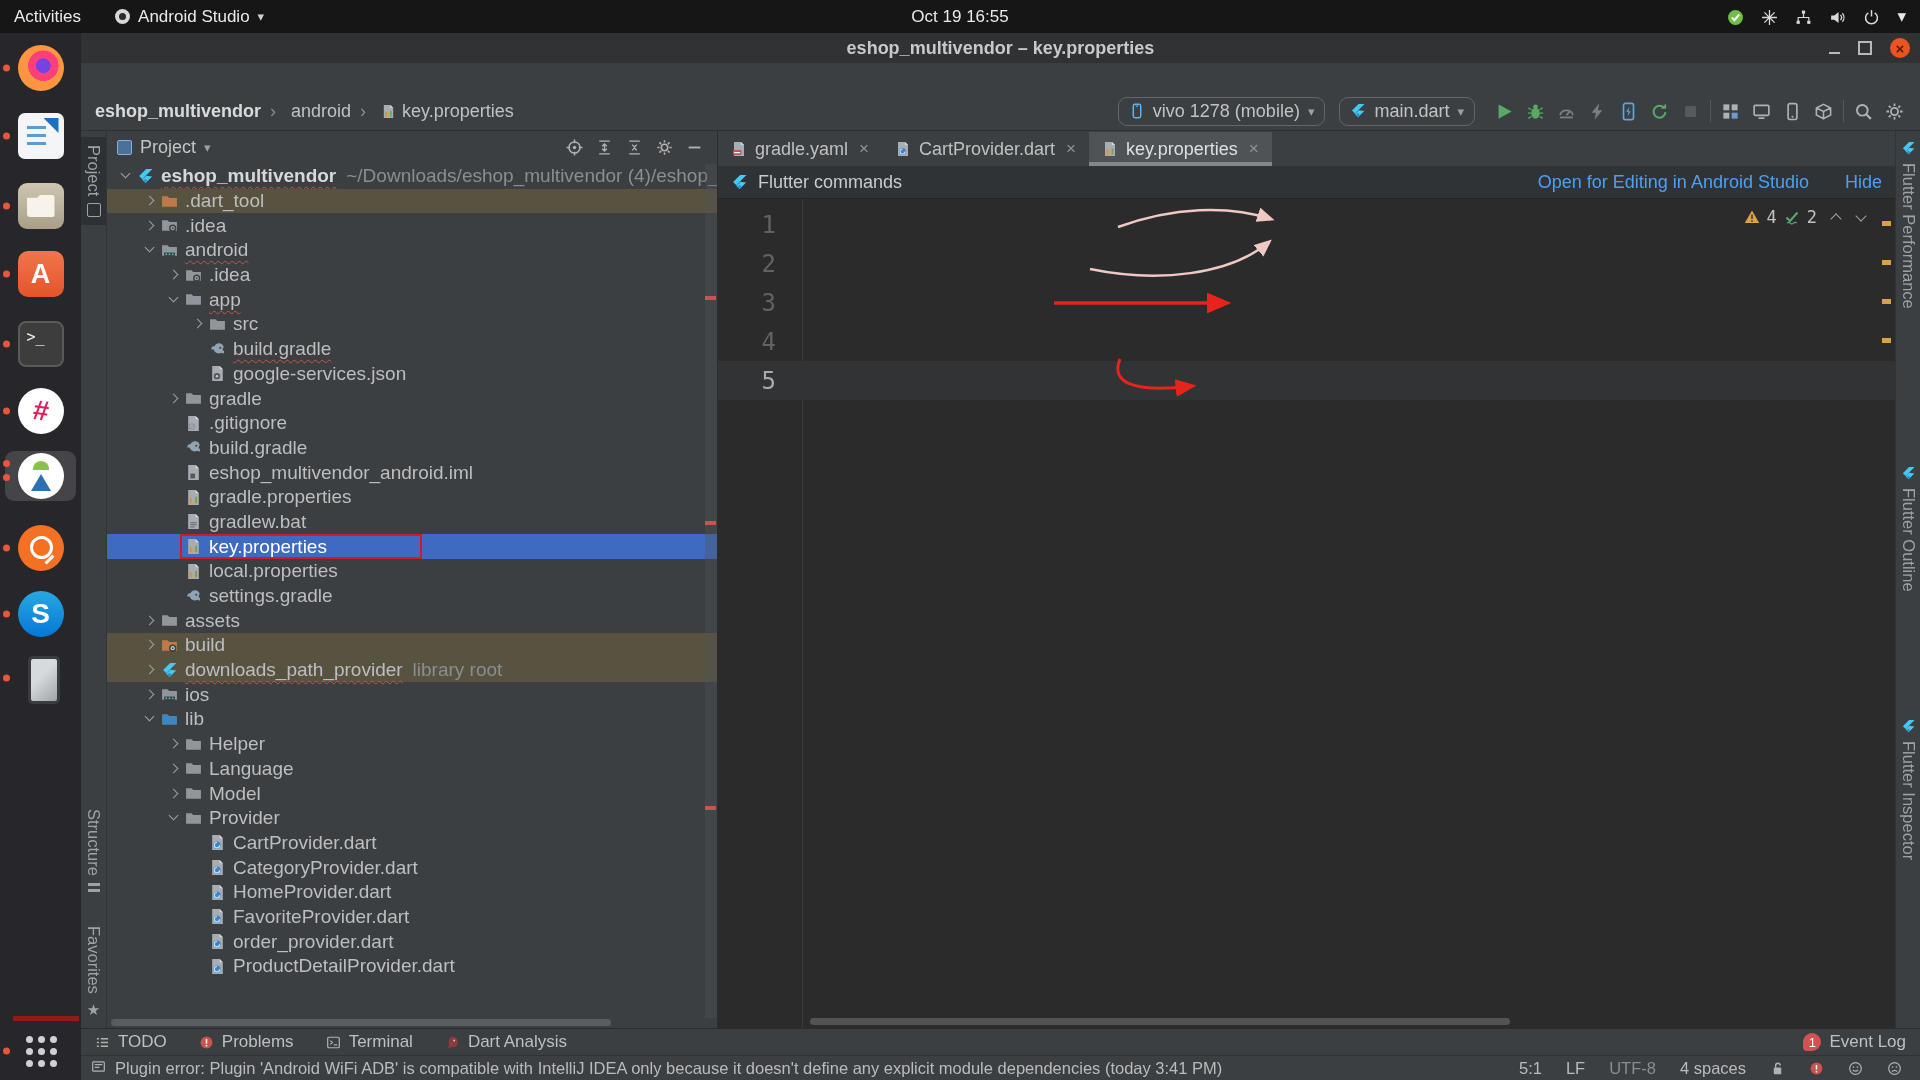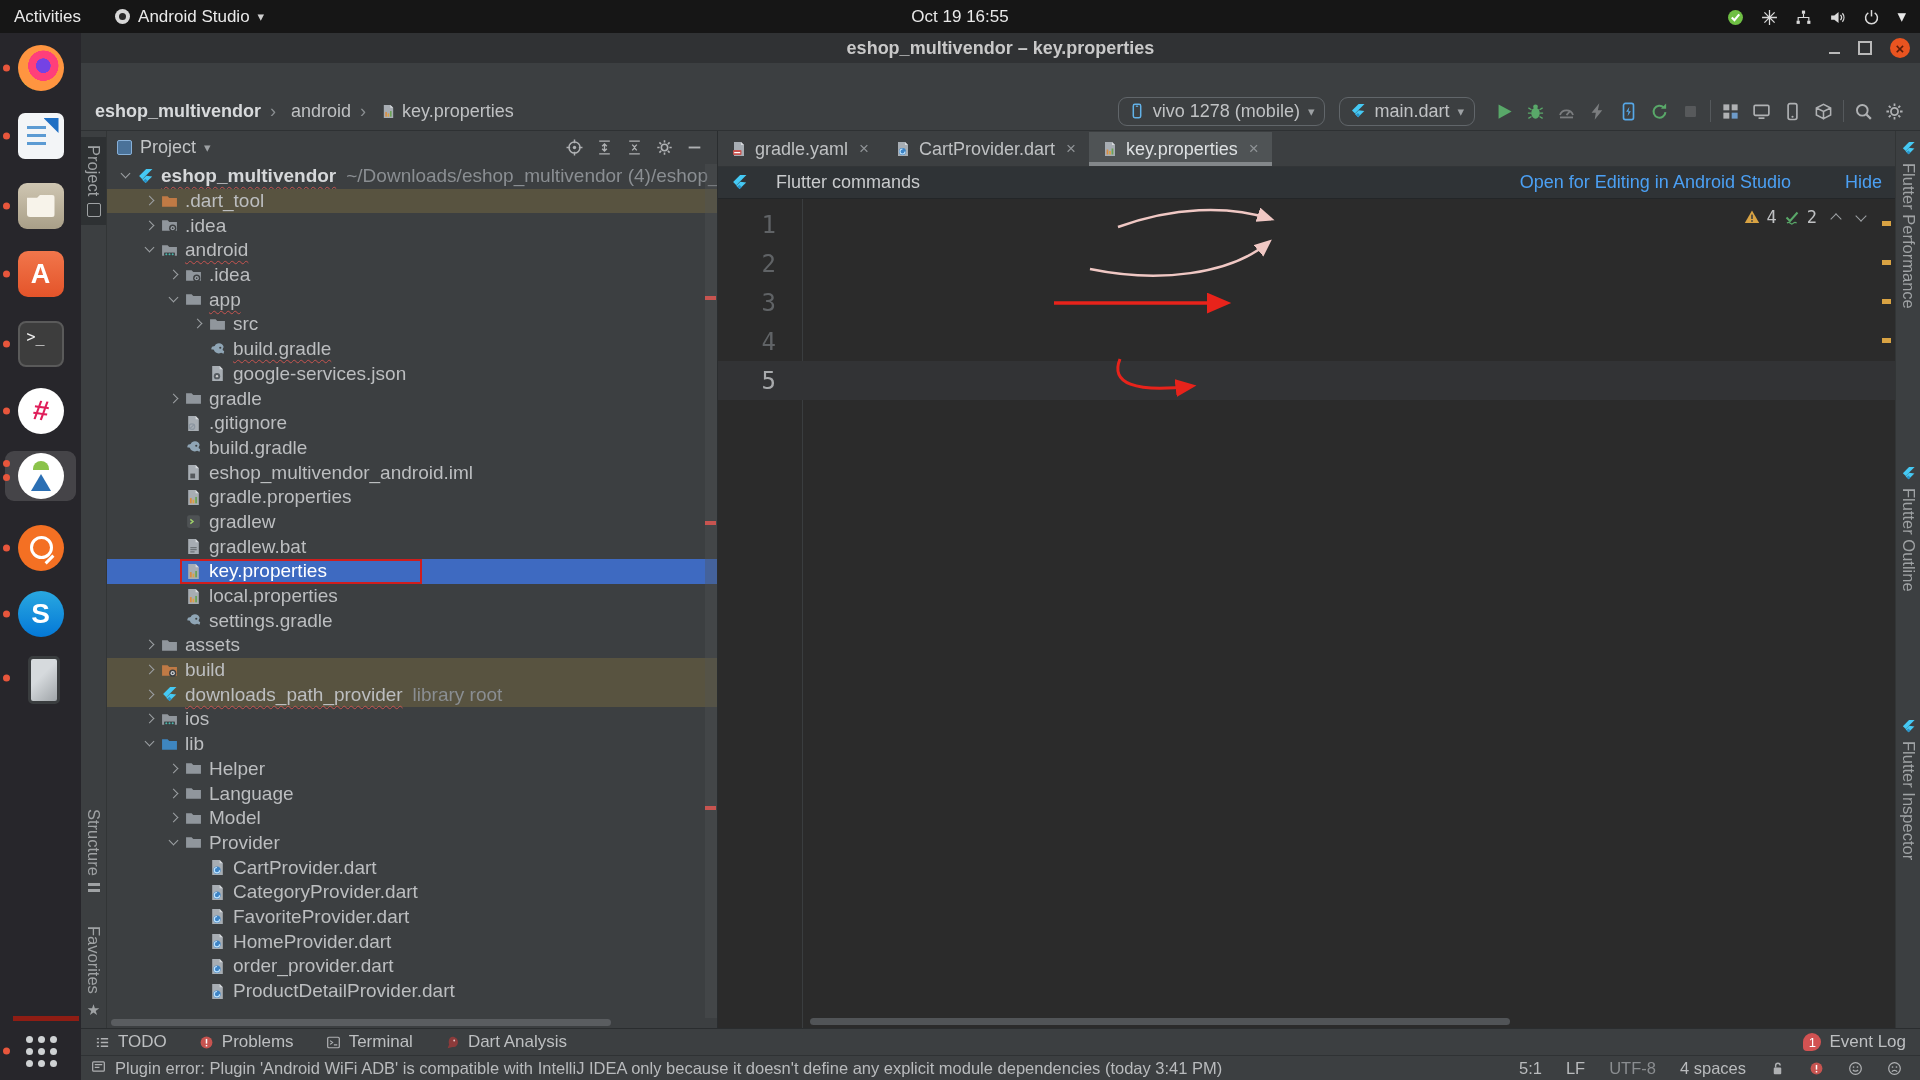--- a/index.html
+++ b/index.html
@@ -113,21 +113,21 @@
   .pmark{position:absolute;right:1px;top:var(--y);width:11px;height:4px;background:#C75450;}
   #phscroll{position:absolute;left:4px;bottom:2px;width:500px;height:7px;border-radius:4px;background:#5a5d60;}
 
   
   #ecol{flex:1;display:flex;flex-direction:column;min-width:0;}
   #tabs{height:35px;display:flex;align-items:flex-end;border-bottom:1px solid #323537;flex:none;}
   .tab{height:34px;display:flex;align-items:center;gap:8px;pad:0;padding:0 13px;font-size:18px;color:#bfc1c3;}
   .tab svg{width:16px;height:16px;}
   .tab-x{color:#8f9396;font-size:17px;margin-left:3px;}
   .tab.active{background:#4f5355;color:#dde0e2;box-shadow:inset 0 -4px 0 #83878a;}
-  #banner{height:31px;background:#2f3336;border-bottom:1px solid #232628;display:flex;align-items:center;gap:28px;padding:0 13px;color:#c9cbcd;font-size:18px;flex:none;}
+  #banner{height:31px;background:#2f3336;border-bottom:1px solid #232628;display:flex;align-items:center;gap:10px;padding:0 13px;color:#c9cbcd;font-size:18px;flex:none;}
   #banner svg{width:17px;height:17px;}
   #banner .spacer{flex:1;}
   .blink{color:#4BA0F4;margin-left:26px;}
   #ebody{flex:1;position:relative;background:#2b2b2b;overflow:hidden;font-family:"DejaVu Sans Mono",monospace;}
   #ebody::before{content:"";position:absolute;left:84px;top:0;bottom:0;width:1px;background:#3a3d3f;}
   #lines{position:absolute;left:0;right:0;top:6px;}
   .eline{height:39px;display:flex;align-items:center;}
   .eline.current{background:#323335;}
   .lnum{width:84px;flex:none;text-align:right;padding-right:26px;box-sizing:border-box;color:#606366;font-size:24px;}
   .eline.current .lnum{color:#a8aaac;}
@@ -789,28 +789,20 @@
             <span class="chev"></span>
             <svg class="ticon">
               <use href="#i-props" xlink:href="#i-props"></use>
             </svg>
             <span class="tlabel">gradle.properties</span>
 
           </div>
           <div class="trow" style="--ind: 58px;">
             <span class="chev"></span>
             <svg class="ticon">
-              <use href="#i-sh" xlink:href="#i-sh"></use>
-            </svg>
-            <span class="tlabel">gradlew</span>
-
-          </div>
-          <div class="trow" style="--ind: 58px;">
-            <span class="chev"></span>
-            <svg class="ticon">
               <use href="#i-bat" xlink:href="#i-bat"></use>
             </svg>
             <span class="tlabel">gradlew.bat</span>
 
           </div>
           <div class="trow selected redbox" style="--ind: 58px;">
             <span class="chev"></span>
             <svg class="ticon">
               <use href="#i-props" xlink:href="#i-props"></use>
             </svg>
@@ -919,29 +911,29 @@
               <use href="#i-dart" xlink:href="#i-dart"></use>
             </svg>
             <span class="tlabel">CategoryProvider.dart</span>
 
           </div>
           <div class="trow" style="--ind: 82px;">
             <span class="chev"></span>
             <svg class="ticon">
               <use href="#i-dart" xlink:href="#i-dart"></use>
             </svg>
+            <span class="tlabel">HomeProvider.dart</span>
+
+          </div>
+          <div class="trow" style="--ind: 82px;">
+            <span class="chev"></span>
+            <svg class="ticon">
+              <use href="#i-dart" xlink:href="#i-dart"></use>
+            </svg>
             <span class="tlabel">FavoriteProvider.dart</span>
-
-          </div>
-          <div class="trow" style="--ind: 82px;">
-            <span class="chev"></span>
-            <svg class="ticon">
-              <use href="#i-dart" xlink:href="#i-dart"></use>
-            </svg>
-            <span class="tlabel">HomeProvider.dart</span>
 
           </div>
           <div class="trow" style="--ind: 82px;">
             <span class="chev"></span>
             <svg class="ticon">
               <use href="#i-dart" xlink:href="#i-dart"></use>
             </svg>
             <span class="tlabel">order_provider.dart</span>
 
           </div>

